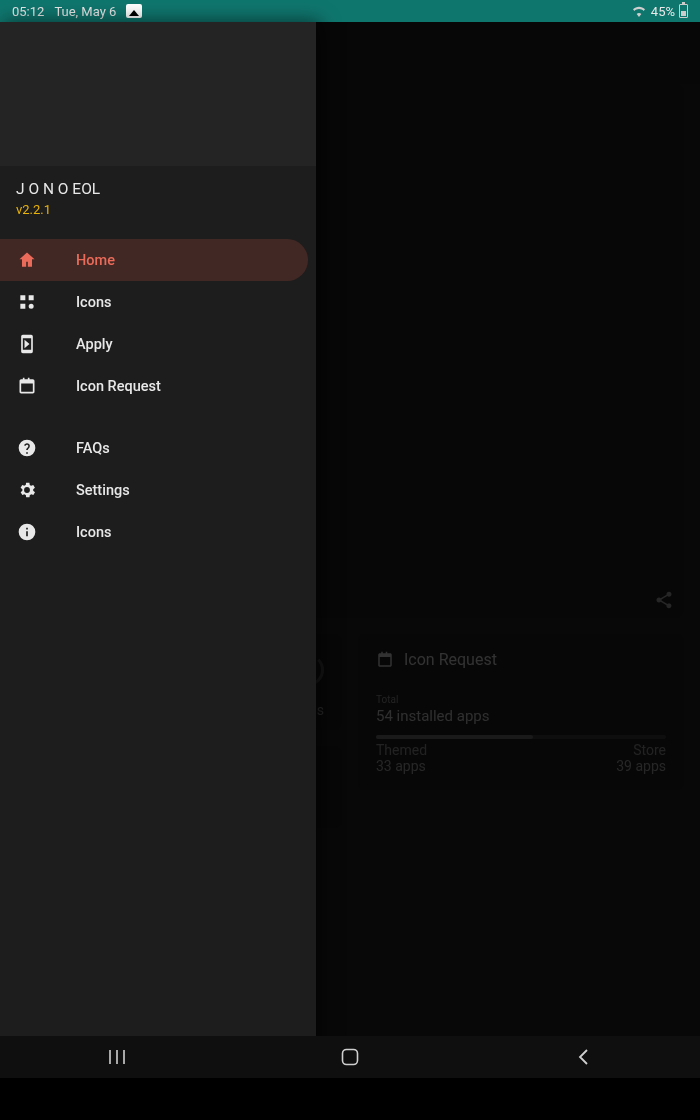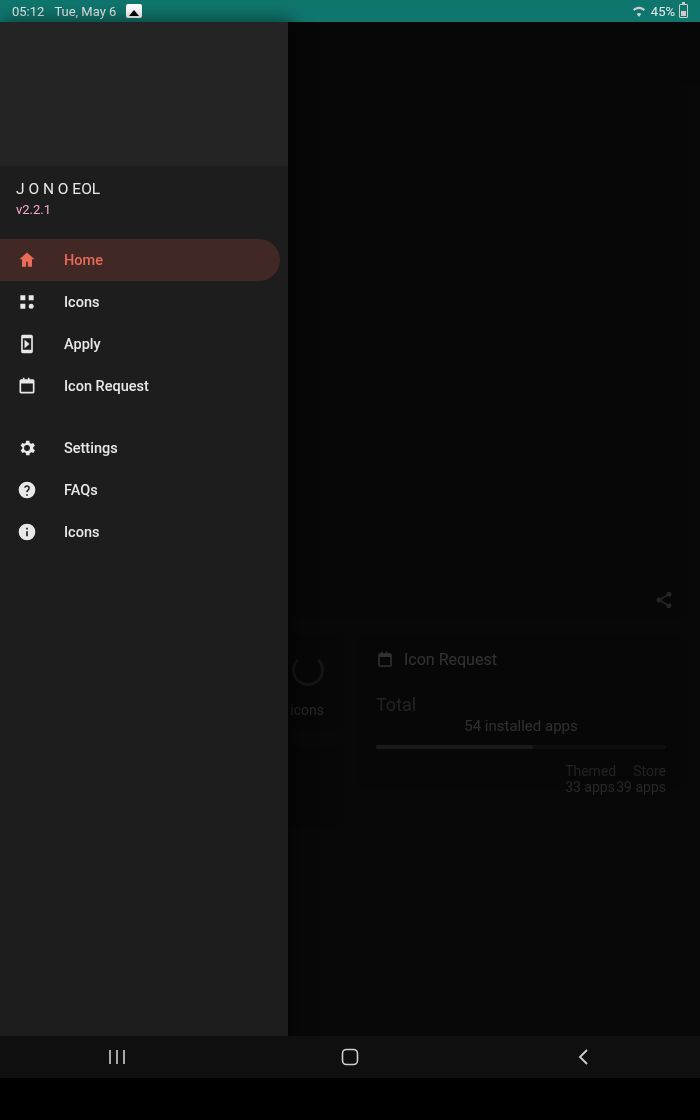--- a/index.html
+++ b/index.html
@@ -27,43 +27,43 @@
   .hero-sub { position:absolute; left:16px; right:50px; bottom:36px; color:#8a8a8a; font-size:14px; text-align:left; }
   .hero-sub-wrap { position:absolute; left:0; right:0; bottom:0; height:70px; }
   .share { position:absolute; right:10px; bottom:8px; color:#9c9c9c; }
   .cards-row { position:absolute; left:16px; right:16px; top:612px; display:flex; gap:16px; }
   .card { background:#1f1f1f; border-radius:8px; padding:16px 18px; flex:1; min-height:0; }
   .card-a { height:96px; position:relative; }
   .spinner { position:absolute; right:18px; top:20px; width:32px; height:32px; border:3px solid #555; border-top-color:transparent; border-radius:50%; }
   .card-a .caption { position:absolute; right:18px; bottom:12px; color:#9c9c9c; font-size:14px; }
   .card-b { height:156px; position:relative; }
   .card-b .hdr { display:flex; align-items:center; gap:10px; color:#c9c9c9; font-size:16px; margin-bottom:14px; }
-  .card-b .total-lbl { color:#8a8a8a; font-size:18px;margin-top:25px; }
-  .card-b .total-val { color:#bdbdbd; font-size:15px; margin-top:2px;text-align:center; }
+  .card-b .total-lbl { color:#8a8a8a; font-size:10px;margin-top:25px; }
+  .card-b .total-val { color:#bdbdbd; font-size:15px; margin-top:2px; }
   .progress { position:relative; height:4px; background:#3a3a3a; border-radius:2px; margin-top:10px; }
   .progress .fill { position:absolute; left:0; top:0; bottom:0; width:54%; background:#6b6b6b; border-radius:2px; }
-  .stats { display:flex; justify-content:flex-end; margin-top:14px; font-size:14px; }
+  .stats { display:flex; justify-content:space-between; margin-top:3px; font-size:14px; }
   .stats .col .lbl { color:#8a8a8a; }
   .stats .col .val { color:#9c9c9c; }
   .stats .col.r { text-align:right; }
   .card-c { position:absolute; left:16px; right:calc(50% + 8px); top:724px; background:#1f1f1f; border-radius:8px; padding:14px 18px 18px; height:82px; }
   .card-c .ttl { color:#c9c9c9; font-size:16px; }
   .card-c .desc { color:#8a8a8a; font-size:14px; margin-top:4px; line-height:1.3; }
 
   
   .scrim { position:absolute; inset:0; background:rgba(0,0,0,0.55); }
 
   
-  .drawer { position:absolute; left:0; top:0; bottom:0; width:288px; background:#1d1d1d; box-shadow: 4px 0 18px rgba(0,0,0,0.6); }
+  .drawer { position:absolute; left:0; top:0; bottom:0; width:316px; background:#1d1d1d; box-shadow: 4px 0 18px rgba(0,0,0,0.6); }
   .drawer-header-top { height:144px; background:#242424; }
   .drawer-header-bot { padding:14px 16px 16px; }
   .drawer-title { color:#e8e8e8; font-size:15.5px; letter-spacing:0; }
-  .drawer-ver { color:#f9a8d4; font-size:13px; margin-top:4px; }
+  .drawer-ver { color:#eab308; font-size:13px; margin-top:4px; }
   .nav { padding:6px 0; }
-  .nav-item { display:flex; align-items:center; height:42px; padding:0 16px; gap:26px; color:#e8e8e8; font-size:14.5px; font-weight:500; border-radius:0 24px 24px 0; margin-right:8px; cursor:pointer;text-align:right; }
+  .nav-item { display:flex; align-items:center; height:42px; padding:0 16px; gap:38px; color:#e8e8e8; font-size:14.5px; font-weight:500; border-radius:0 24px 24px 0; margin-right:8px; cursor:pointer;text-align:right; }
   .nav-item.active { background:rgba(235,93,74,0.18); color:#eb6b5a; }
   .nav-item .ic { width:22px; display:flex; justify-content:center; color:inherit; }
   .nav-sep { height:20px; }
   svg { display:block; }
 
   
   .navbar { position:absolute; left:0; right:0; bottom:0; height:42px; background:#0f0f0f; display:flex; align-items:center; justify-content:space-around; color:#cfcfcf; }
   .nav-btn { width:120px; display:flex; justify-content:center; }
 </style>
 </head>
@@ -183,32 +183,32 @@
             </svg>
         </span>
         <span>Icon Request</span>
       </div>
 
       <div class="nav-sep"></div>
 
       <div class="nav-item">
         <span class="ic">
           <svg width="20" height="20" viewBox="0 0 24 24">
+              <path fill="currentColor" d="M12 2a10 10 0 1 0 0 20 10 10 0 0 0 0-20zm1 17h-2v-2h2v2zm1.6-7.1c-0.4 0.4-0.9 0.8-1.2 1.2-0.3 0.4-0.4 0.8-0.4 1.4h-2c0-0.9 0.2-1.5 0.6-2 0.3-0.4 0.8-0.9 1.2-1.2 0.5-0.5 0.8-1 0.8-1.6 0-0.9-0.7-1.6-1.6-1.6-0.8 0-1.4 0.5-1.6 1.2l-1.9-0.4C9 7.3 10.3 6.2 12 6.2c1.9 0 3.4 1.3 3.4 3.1 0 1-0.4 1.8-0.8 2.6z"></path>
+            </svg>
+        </span>
+        <span>FAQs</span>
+      </div>
+      <div class="nav-item">
+        <span class="ic">
+          <svg width="20" height="20" viewBox="0 0 24 24">
               <path fill="currentColor" d="M19.4 13c0-0.3 0.1-0.7 0.1-1s0-0.7-0.1-1l2.1-1.6-2-3.5-2.5 1c-0.5-0.4-1.1-0.7-1.7-1l-0.4-2.6h-4l-0.4 2.6c-0.6 0.2-1.2 0.6-1.7 1l-2.5-1-2 3.5L6.5 11c0 0.3-0.1 0.7-0.1 1s0 0.7 0.1 1l-2.1 1.6 2 3.5 2.5-1c0.5 0.4 1.1 0.7 1.7 1l0.4 2.6h4l0.4-2.6c0.6-0.2 1.2-0.6 1.7-1l2.5 1 2-3.5L19.4 13zM12 15.5A3.5 3.5 0 1 1 12 8.5a3.5 3.5 0 0 1 0 7z"></path>
             </svg>
         </span>
         <span>Settings</span>
-      </div>
-      <div class="nav-item">
-        <span class="ic">
-          <svg width="20" height="20" viewBox="0 0 24 24">
-              <path fill="currentColor" d="M12 2a10 10 0 1 0 0 20 10 10 0 0 0 0-20zm1 17h-2v-2h2v2zm1.6-7.1c-0.4 0.4-0.9 0.8-1.2 1.2-0.3 0.4-0.4 0.8-0.4 1.4h-2c0-0.9 0.2-1.5 0.6-2 0.3-0.4 0.8-0.9 1.2-1.2 0.5-0.5 0.8-1 0.8-1.6 0-0.9-0.7-1.6-1.6-1.6-0.8 0-1.4 0.5-1.6 1.2l-1.9-0.4C9 7.3 10.3 6.2 12 6.2c1.9 0 3.4 1.3 3.4 3.1 0 1-0.4 1.8-0.8 2.6z"></path>
-            </svg>
-        </span>
-        <span>FAQs</span>
       </div>
       <div class="nav-item">
         <span class="ic">
           <svg width="20" height="20" viewBox="0 0 24 24">
               <path fill="currentColor" d="M12 2a10 10 0 1 0 0 20 10 10 0 0 0 0-20zm1 15h-2v-6h2v6zm0-8h-2V7h2v2z"></path>
             </svg>
         </span>
         <span>Icons</span>
       </div>
     </div>

